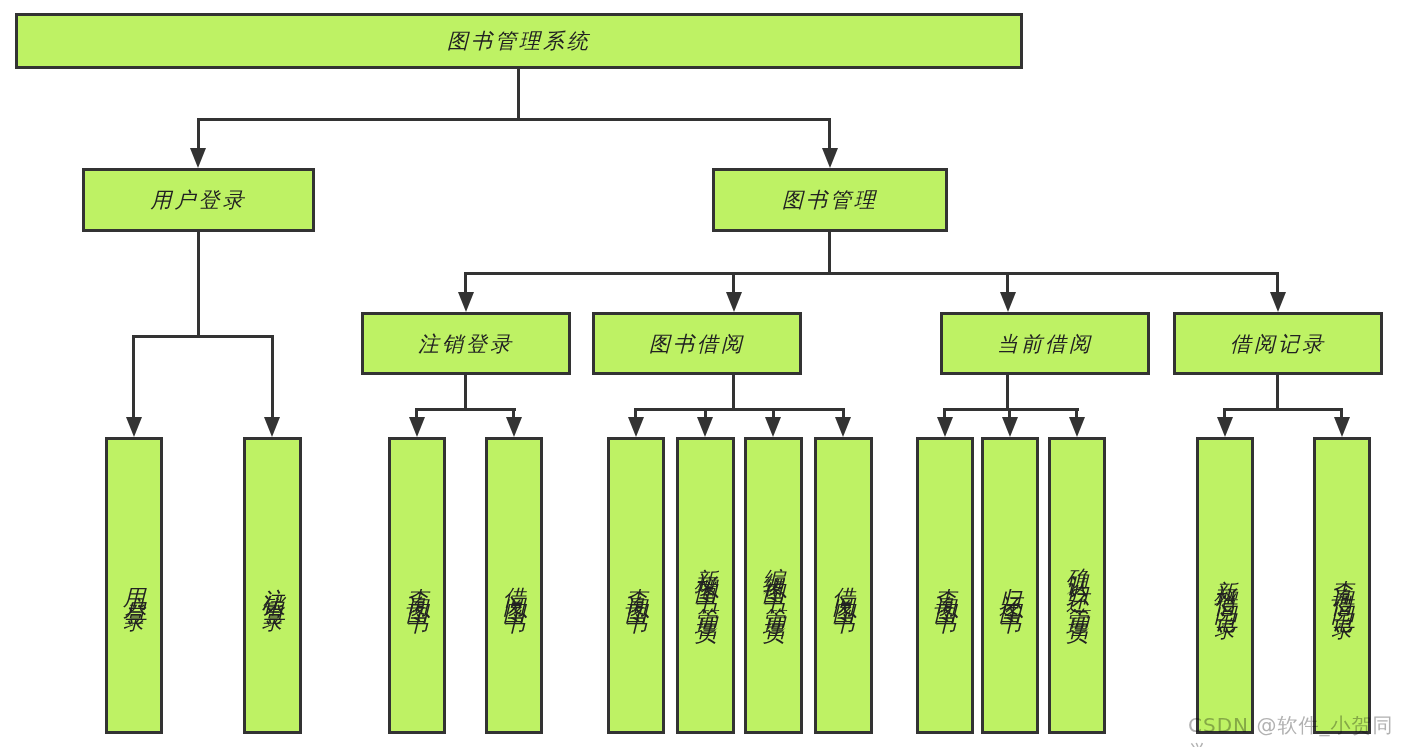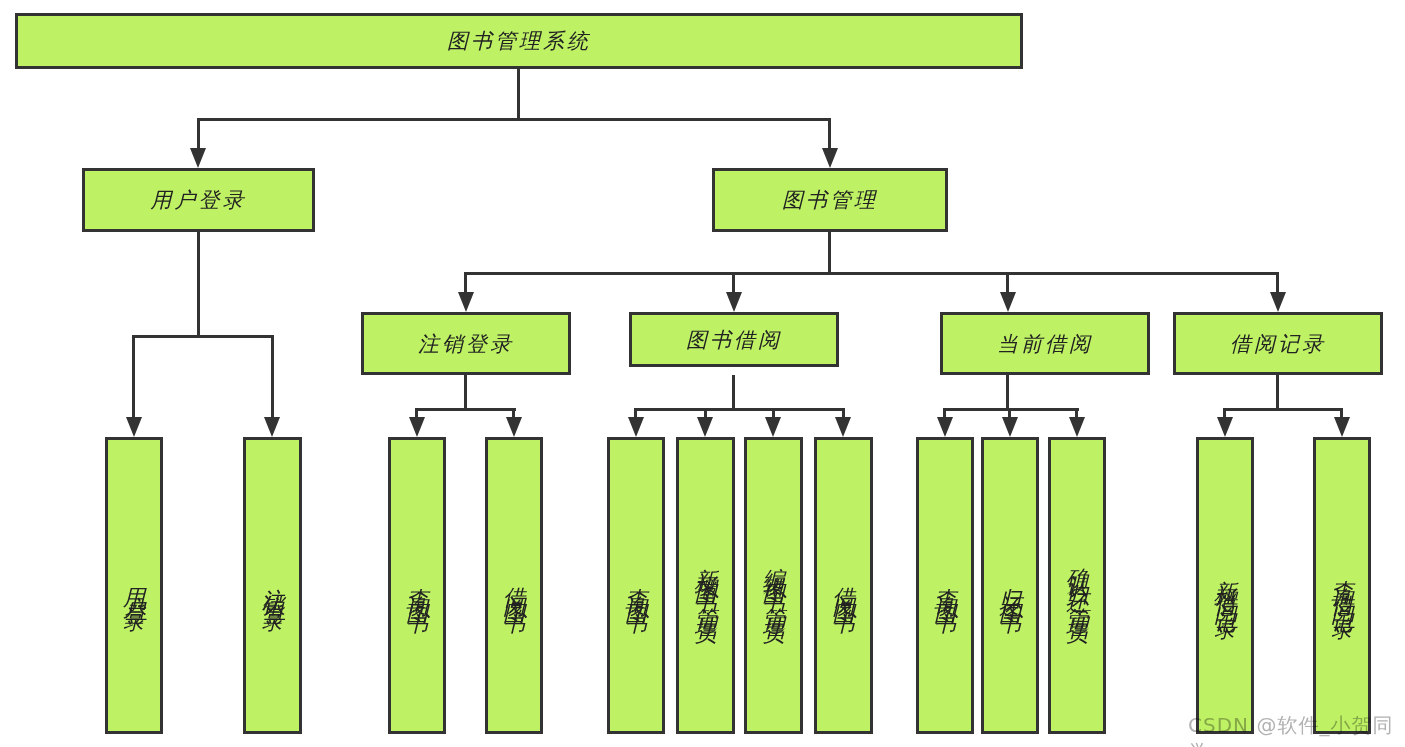--- a/index.html
+++ b/index.html
@@ -57,21 +57,21 @@
   <i class="vl" style="left:464px;top:272px;height:20px"></i>
   <i class="vl" style="left:732px;top:272px;height:20px"></i>
   <i class="vl" style="left:1006px;top:272px;height:20px"></i>
   <i class="vl" style="left:1276px;top:272px;height:20px"></i>
   <i class="ah" style="left:458px;top:292px"></i>
   <i class="ah" style="left:726px;top:292px"></i>
   <i class="ah" style="left:1000px;top:292px"></i>
   <i class="ah" style="left:1270px;top:292px"></i>
 
   <div class="box" style="left:361px;top:312px;width:210px;height:63px">注销登录</div>
-  <div class="box" style="left:629px;top:312px;width:210px;height:55px">图书借阅</div>
+  <div class="box" style="left:592px;top:312px;width:210px;height:63px">图书借阅</div>
   <div class="box" style="left:940px;top:312px;width:210px;height:63px">当前借阅</div>
   <div class="box" style="left:1173px;top:312px;width:210px;height:63px">借阅记录</div>
 
   <i class="vl" style="left:464px;top:375px;height:33px"></i>
   <i class="hl" style="left:416px;top:408px;width:100px"></i>
   <i class="vl" style="left:415px;top:408px;height:11px"></i>
   <i class="vl" style="left:512px;top:408px;height:11px"></i>
   <i class="ah" style="left:409px;top:417px"></i>
   <i class="ah" style="left:506px;top:417px"></i>
 

